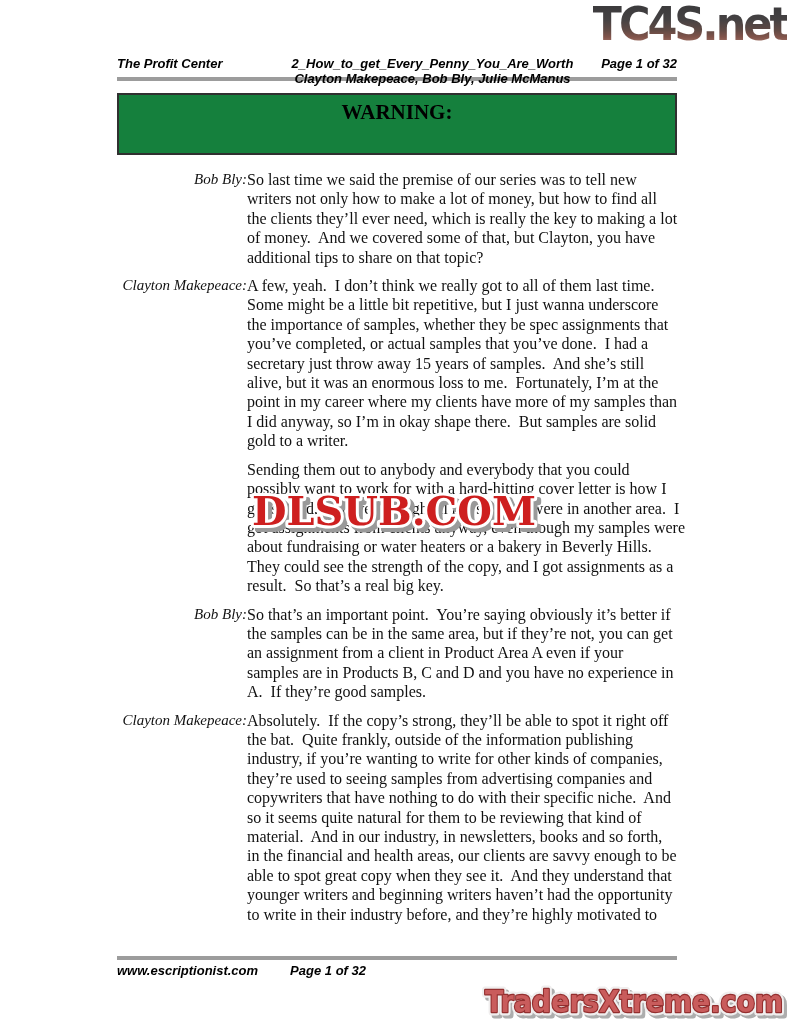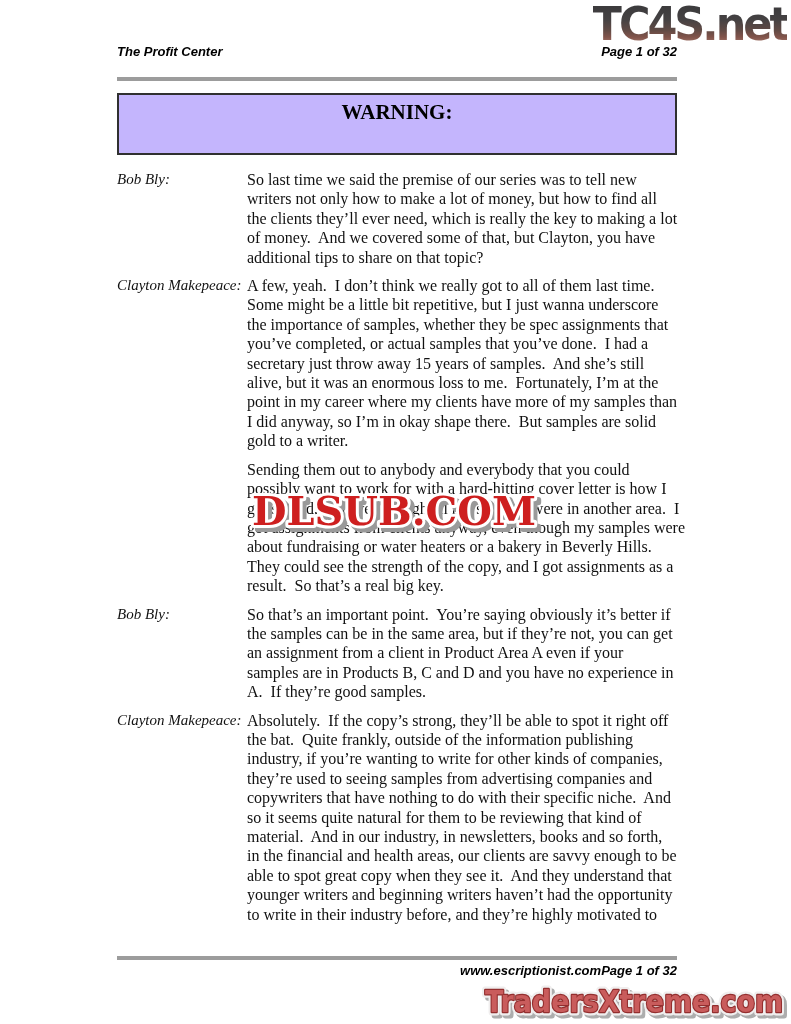--- a/index.html
+++ b/index.html
@@ -13,57 +13,61 @@
     font-family:"DejaVu Sans", sans-serif;font-weight:bold;
     font-size:43px;letter-spacing:-3px;
     background:linear-gradient(180deg,#38383a 0%,#454243 40%,#5f4a45 62%,#82544b 78%,#a5786c 92%,#c0a294 100%);
     -webkit-background-clip:text;background-clip:text;color:transparent;
     transform:scaleY(1.08);transform-origin:top right;
   }
   .watermark{position:absolute;left:246px;top:483px;width:300px;height:58px;}
   .traders{position:absolute;right:0;bottom:1px;width:312px;height:42px;}
   
   .header{
-    position:absolute;left:117px;top:44px;width:560px;height:32px;
+    position:absolute;left:117px;top:56px;width:560px;height:32px;
     font-family:"Liberation Sans", sans-serif;font-weight:bold;font-style:italic;
     font-size:13px;line-height:15px;color:#000;z-index:2;
   }
   .h-left{position:absolute;left:0;top:0;}
   .h-center{position:absolute;left:71px;top:0;width:489px;text-align:center;}
   .h-right{position:absolute;right:0;top:0;}
   .rule{position:absolute;left:117px;width:560px;height:4px;background:#9c9c9c;}
   .rule-top{top:77px;}
   .rule-bottom{top:956px;}
   
   .warning{
     position:absolute;left:117px;top:93px;width:560px;height:62px;
-    box-sizing:border-box;border:2px solid #303030;background:#c4b5fd;
+    box-sizing:border-box;border:2px solid #303030;background:#15803d;
     text-align:center;
   }
   .warning-title{margin-top:5px;font-size:21px;font-weight:bold;color:#000;line-height:24px;}
   .warning-body{font-size:15px;font-weight:bold;color:#00008c;line-height:19px;}
   
   .transcript{position:absolute;left:117px;top:170px;width:620px;}
   .t-row{display:flex;margin-bottom:9px;}
-  .t-speaker{flex:0 0 130px;width:130px;font-style:italic;font-size:15px;line-height:19.4px;}
+  .t-speaker{flex:0 0 130px;width:130px;font-style:italic;font-size:15px;line-height:19.4px;text-align:right;}
   .t-text{white-space:pre;font-size:16px;line-height:19.4px;}
   
   .footer{
     position:absolute;left:117px;top:963px;width:560px;display:flex;
-    justify-content:flex-end;font-family:"Liberation Sans", sans-serif;
-    font-weight:bold;font-style:italic;font-size:13px;color:#000;
+    justify-content:flex-start;font-family:"Liberation Sans", sans-serif;
+    font-weight:bold;font-style:italic;font-size:13px;color:#000;gap:32px;
   }
 </style>
 </head>
 <body>
 
 <div class="tc4s">TC4S.net</div>
 
 <div class="header">
   <div class="h-left">The Profit Center</div>
+  <div class="h-center">
+    <div>2_How_to_get_Every_Penny_You_Are_Worth</div>
+    <div>Clayton Makepeace, Bob Bly, Julie McManus</div>
+  </div>
   <div class="h-right">Page 1 of 32</div>
 </div>
 <div class="rule rule-top"></div>
 
 <div class="warning">
   <div class="warning-title">WARNING:</div>
 </div>
 
 <div class="transcript">
   <div class="t-row">

